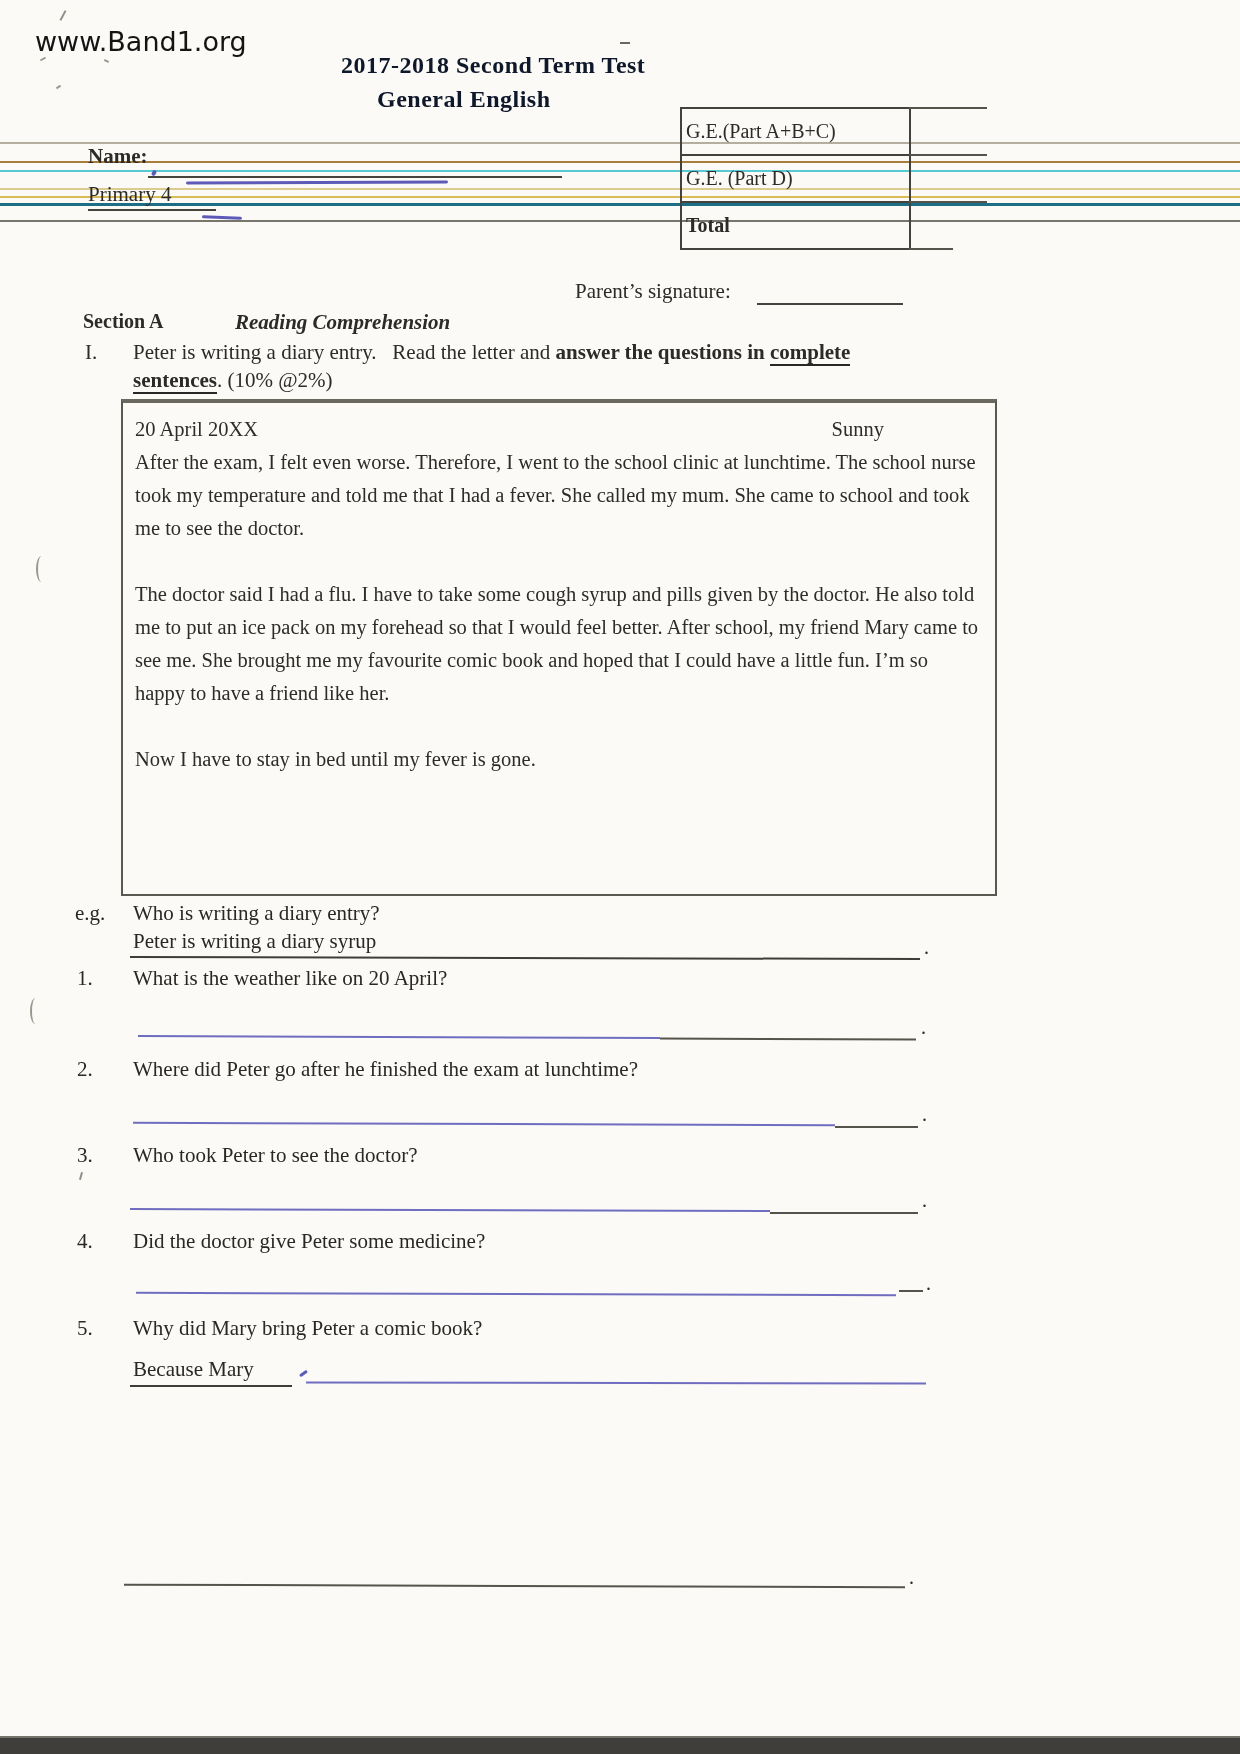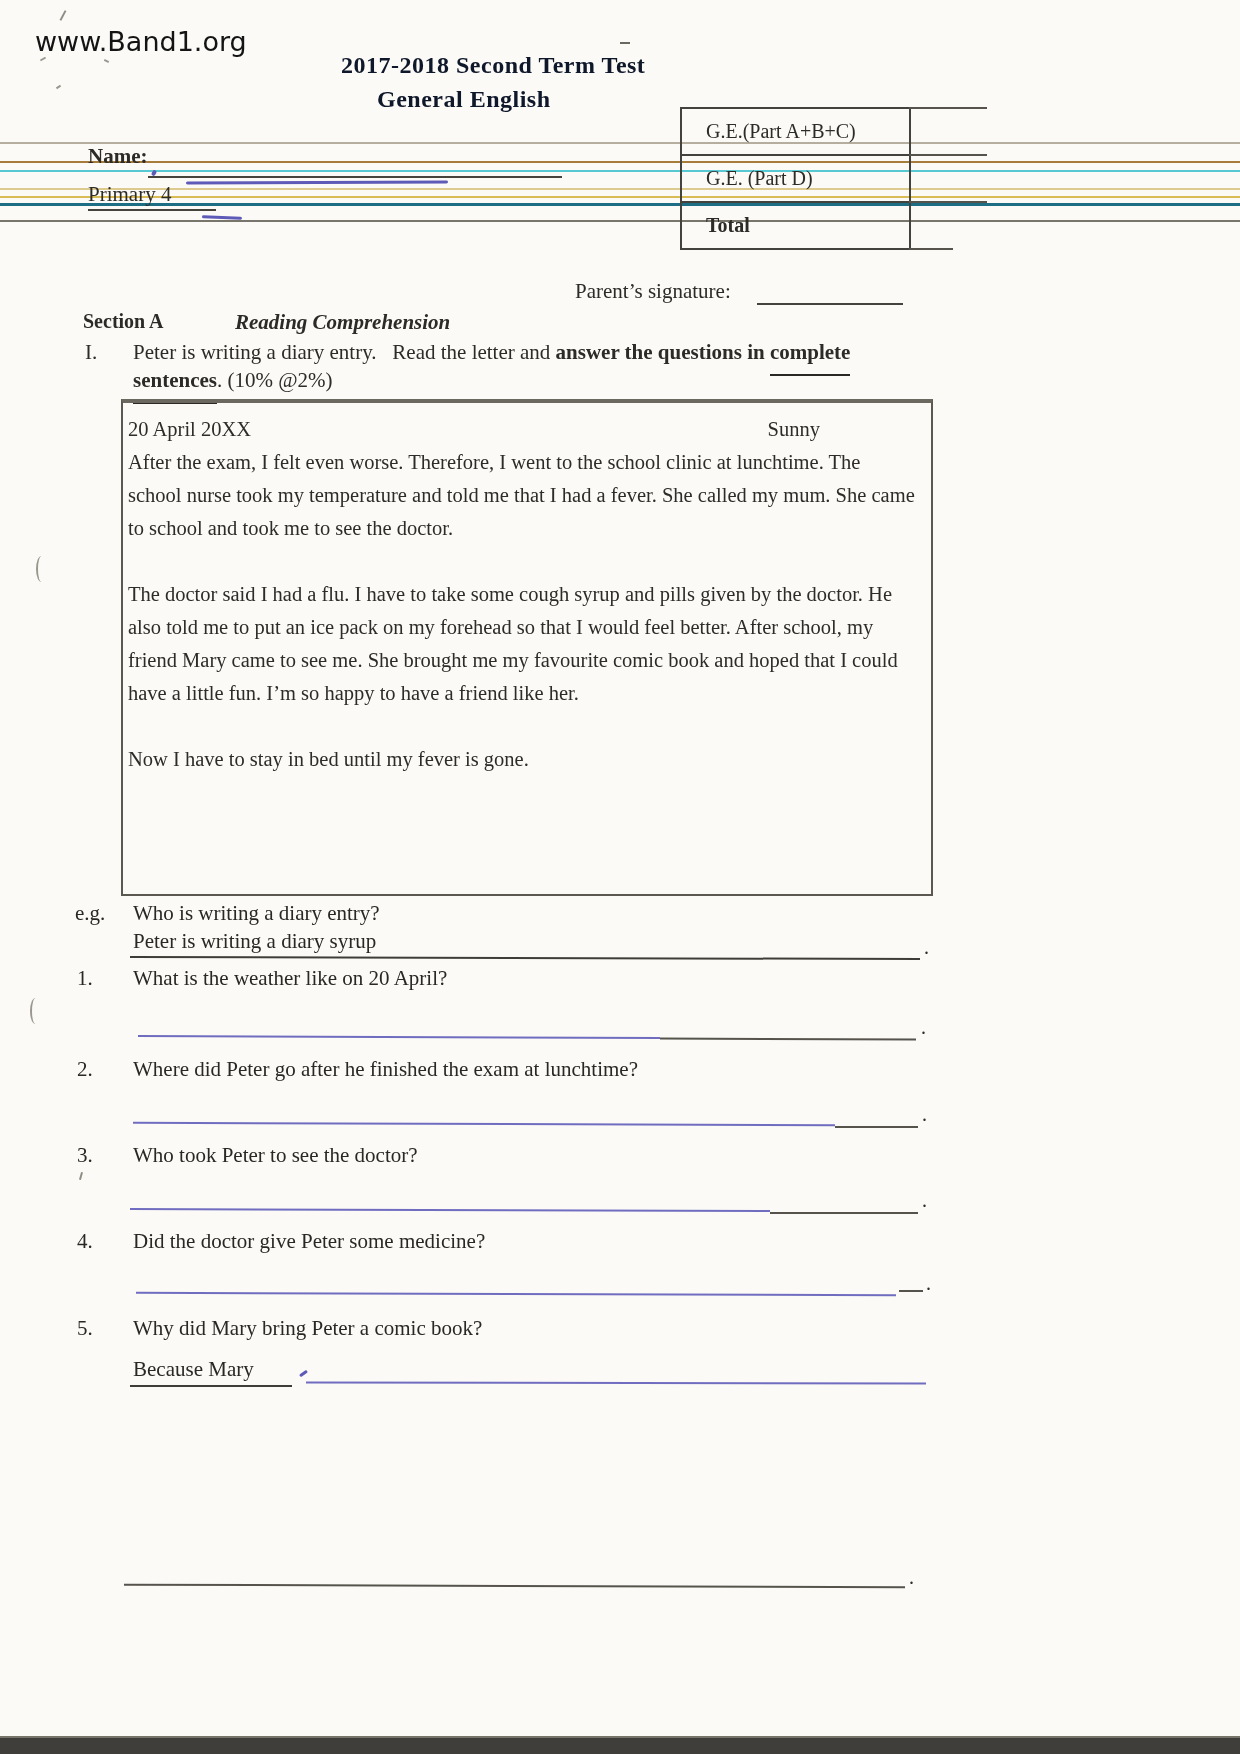--- a/index.html
+++ b/index.html
@@ -10,36 +10,36 @@
   }
   .abs{position:absolute;}
   
   .stripe{position:absolute;left:0;width:1240px;}
   
   .watermark{font-family:"DejaVu Sans","Liberation Sans",sans-serif;font-size:27px;color:#141414;}
   
   .title{font-size:24px;font-weight:bold;letter-spacing:0.5px;color:#0f172a;}
   
   .score-table{border:2px solid #44423c;}
-  .score-row{height:45px;line-height:45px;padding-left:24px;font-size:20px;color:#2d2b27;border-bottom:2px solid #44423c;white-space:nowrap;}
+  .score-row{height:45px;line-height:45px;padding-left:4px;font-size:20px;color:#2d2b27;border-bottom:2px solid #44423c;white-space:nowrap;}
   .score-row:last-child{border-bottom:none;font-weight:bold;border-radius:19px;}
   .ext{position:absolute;height:2px;background:#55534c;}
   
   .label{font-size:21px;color:#2d2b27;}
   .rule{position:absolute;background:#45433c;}
   .pen{position:absolute;background:#5e5ab8;border-radius:2px;}
   
   .bold{font-weight:bold;}
   .body-text{font-size:21px;color:#2d2b27;}
-  .u2{border-bottom:2px solid #2a2824;padding-bottom:10px;}
+  .u2{border-bottom:2px solid #2a2824;padding-bottom:0;}
   
   .diary{
-    position:absolute;left:121px;top:399px;width:812px;height:497px;
+    position:absolute;left:121px;top:399px;width:876px;height:497px;
     border:2px solid #5a5850;border-top:4px solid #6a685f;box-sizing:border-box;
-    padding:10px 16px 0 5px;font-size:20.5px;line-height:33px;color:#2e2c28;
+    padding:10px 16px 0 12px;font-size:20.5px;line-height:33px;color:#2e2c28;
   }
   .diary p{margin:0 0 33px 0;}
   .diary .dateline{display:flex;justify-content:space-between;margin:0;}
   .diary .weather{margin-right:95px;text-align:center;}
   
   .q-num{position:absolute;left:77px;font-size:21px;}
   .q-text{position:absolute;left:133px;font-size:21px;}
   .ans-line{position:absolute;height:2px;}
   .line-gray{background:#55534c;}
   .line-dark{background:#3f3d37;}

